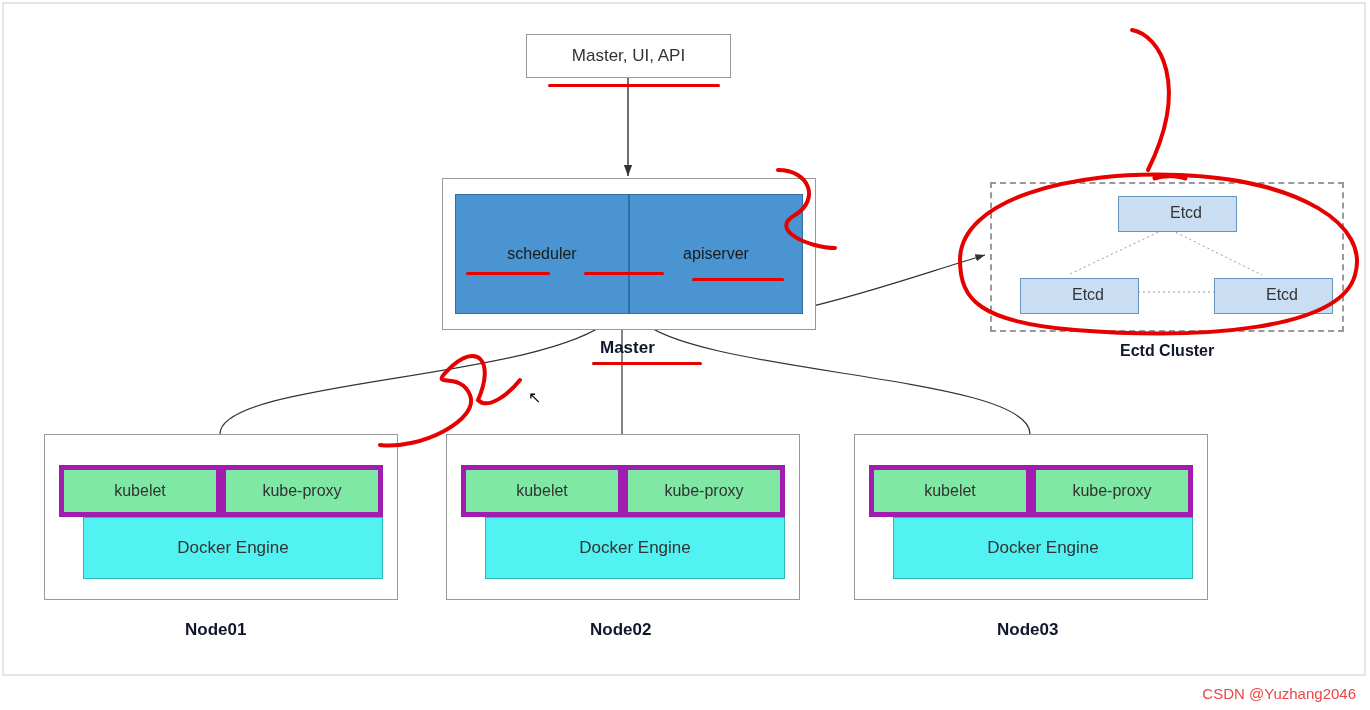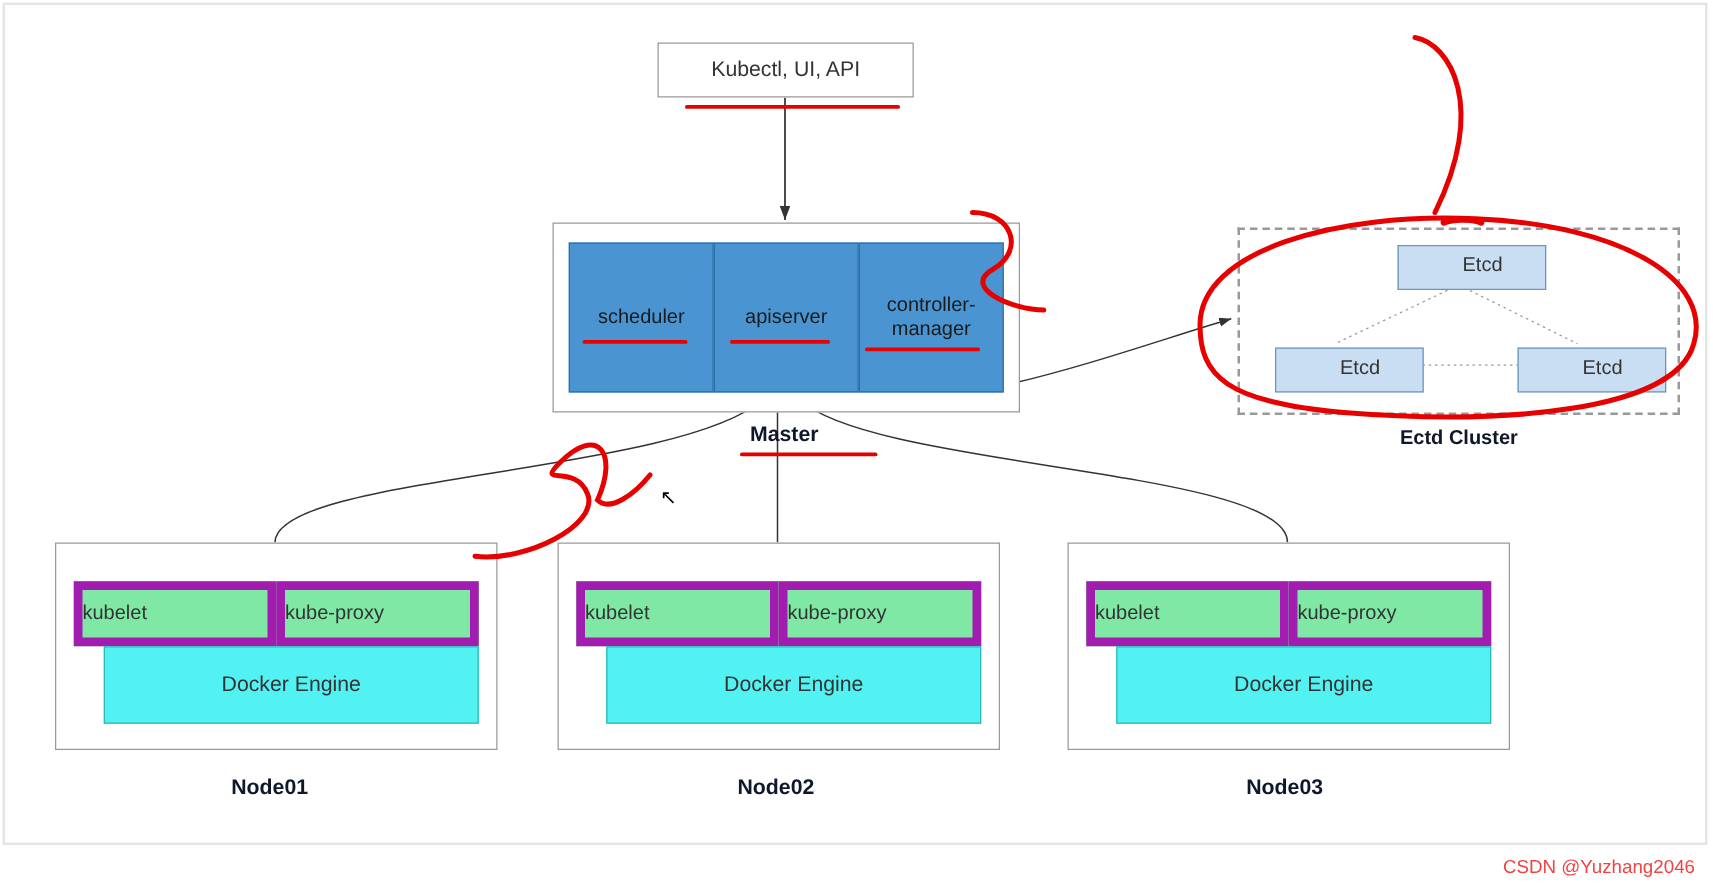--- a/index.html
+++ b/index.html
@@ -67,24 +67,24 @@
     top: 30px;
     right: 14px;
     bottom: 20px;
     display: flex;
     flex-direction: column;
   }
   .node-row1 { flex: 0 0 52px; display: flex; }
   .kube-cell {
     flex: 1;
     background: #7ee8a4;
-    border: 7px solid #a21caf;
+    border: 5px solid #a21caf;
     display: flex;
     align-items: center;
-    justify-content: flex-start;
+    justify-content: center;
     font-size: 16px;
     box-sizing: border-box;
   }
   .docker-cell {
     flex: 1;
     background: #52f2f2;
     border: 1px solid #2ab8b8;
     display: flex;
     align-items: center;
     justify-content: center;
@@ -161,33 +161,30 @@
   <path d="M1030,434 C1030,375 700,375 640,320" stroke="#333" stroke-width="1.2" fill="none" marker-end="url(#arr)"></path>
 
   <path d="M680,320 C770,330 900,280 985,255" stroke="#333" stroke-width="1.2" fill="none" marker-end="url(#arr)"></path>
 
   <line x1="1167" y1="228" x2="1068" y2="275" stroke="#999" stroke-width="1" stroke-dasharray="2,3"></line>
   <line x1="1167" y1="228" x2="1262" y2="275" stroke="#999" stroke-width="1" stroke-dasharray="2,3"></line>
   <line x1="1088" y1="292" x2="1242" y2="292" stroke="#999" stroke-width="1" stroke-dasharray="2,3"></line>
 </svg>
 
 <div class="box top-box">
-  <span>Kubectl, UI, API</span>
+  <span>Master, UI, API</span>
 </div>
 
 <div class="box master-outer"></div>
 <div class="master-inner">
   <div class="master-cell">
       <span>scheduler</span>
     </div>
   <div class="master-cell">
       <span>apiserver</span>
-    </div>
-  <div class="master-cell">
-      <span>controller-manager</span>
     </div>
 </div>
 <div class="label" style="left:600px; top:338px; font-size:17px;">Master</div>
 
 <div class="box node-outer n1">
   <div class="node-body">
     <div class="node-row1">
       <div class="kube-cell">
           <span>kubelet</span>
         </div>

